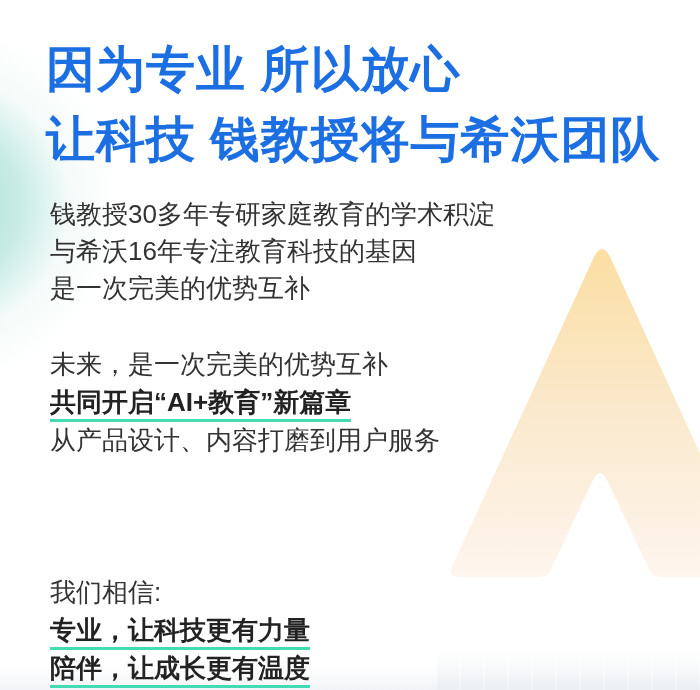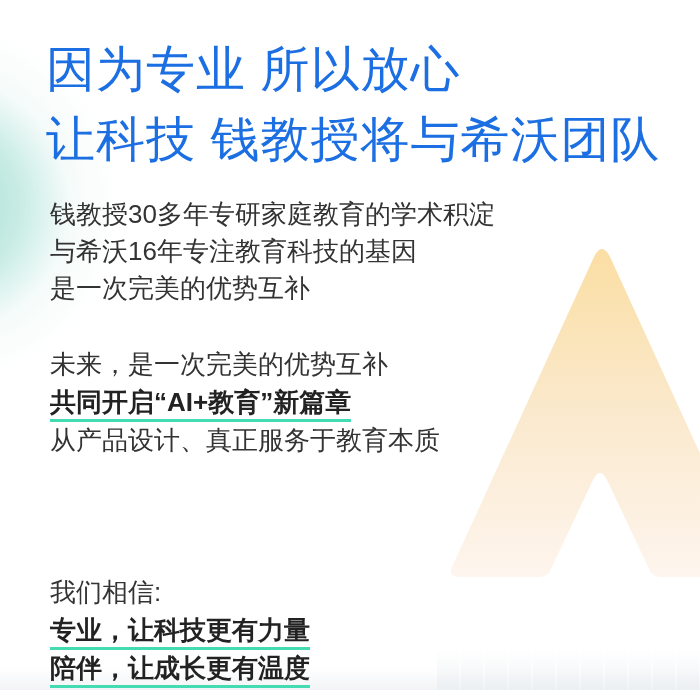--- a/index.html
+++ b/index.html
@@ -36,21 +36,21 @@
     background:linear-gradient(180deg,#ffffff 0%,rgba(255,255,255,0) 95%);
   }
   .bottom-fade{
     position:absolute;left:0;bottom:0;width:700px;height:22px;z-index:0;
     background:linear-gradient(180deg,rgba(233,238,241,0) 0%,rgba(230,235,239,0.55) 100%);
   }
   
   .heading{
     position:absolute;left:46px;top:34px;margin:0;z-index:2;
     color:var(--heading-blue,#1C6FE2);
-    font-size:49px;line-height:70px;font-weight:400;
+    font-size:49px;line-height:70px;font-weight:700;
     letter-spacing:1px;white-space:nowrap;
   }
   
   .para{position:absolute;left:50px;z-index:2;color:var(--body-text,#333);
     font-size:26px;line-height:38px;font-weight:400;white-space:nowrap;}
   .para.p1{top:196px;line-height:37px;}
   .para.p2{top:345px;}
   .para.p3{top:573px;}
   .bold-line{font-weight:700;color:var(--bold-text,#222);}
   .greenline{
@@ -93,21 +93,21 @@
 
   <div class="para p1">
     <div>钱教授30多年专研家庭教育的学术积淀</div>
     <div>与希沃16年专注教育科技的基因</div>
     <div>是一次完美的优势互补</div>
   </div>
 
   <div class="para p2">
     <div>未来，是一次完美的优势互补</div>
     <div class="bold-line"><span class="greenline">共同开启“AI+教育”新篇章</span></div>
-    <div>从产品设计、真正服务于教育本质</div>
+    <div>从产品设计、内容打磨到用户服务</div>
   </div>
 
   <div class="para p3">
     <div>我们相信:</div>
     <div class="bold-line"><span class="greenline">专业，让科技更有力量</span></div>
     <div class="bold-line"><span class="greenline">陪伴，让成长更有温度</span></div>
   </div>
 
 </div>
 

